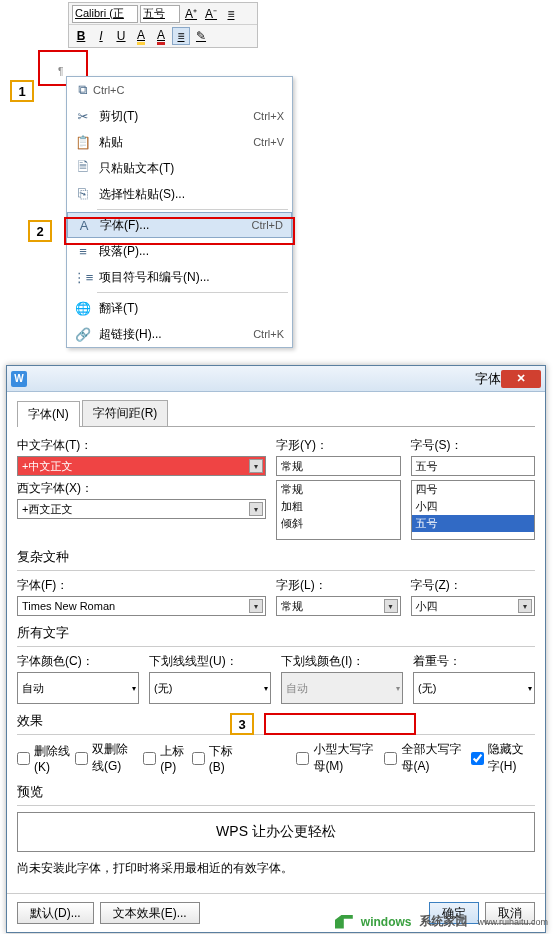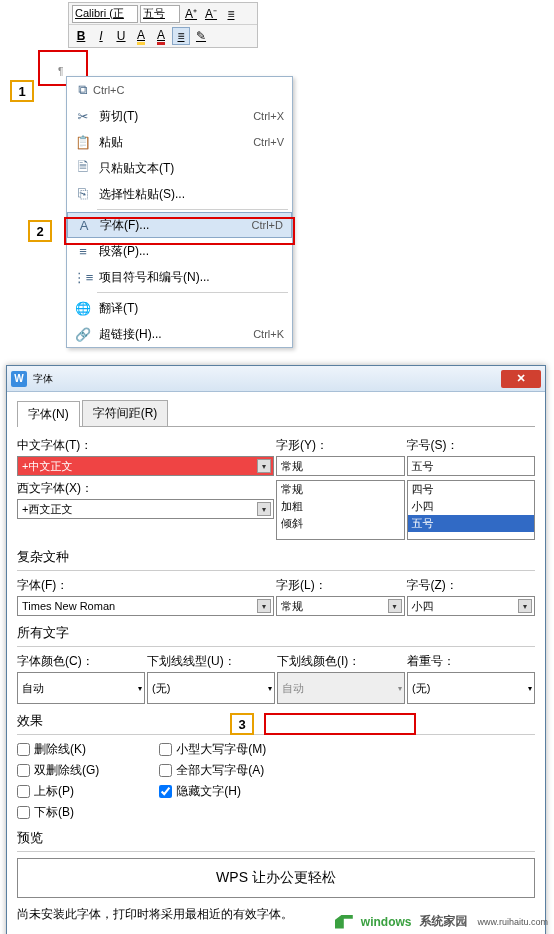--- a/index.html
+++ b/index.html
@@ -22,47 +22,47 @@
 .menu-item.hl { background: #d6e5f5; border: 1px solid #8aa8c8; }
 .menu-icon { width: 20px; display: flex; justify-content: center; color: #4a6a8a; font-size: 13px; }
 .menu-label { flex: 1; padding-left: 6px; }
 .menu-shortcut { color: #555; font-size: 11px; }
 .menu-sep { height: 1px; background: #d0d0d0; margin: 2px 4px 2px 30px; }
 
 
 .dialog { position: absolute; left: 6px; top: 365px; width: 540px; border: 1px solid #5a7fa0; background: #fff; box-shadow: 0 0 6px rgba(0,0,0,0.3); }
 .titlebar { display: flex; align-items: center; height: 26px; background: linear-gradient(#eef4fb, #d7e5f3); border-bottom: 1px solid #a8bfd6; padding: 0 4px; }
 .titlebar .ticon { width: 16px; height: 16px; background: #3a8de0; border-radius: 2px; margin-right: 6px; display:flex; align-items:center; justify-content:center; color:#fff; font-size:10px; font-weight:bold; }
-.titlebar .title { flex: 1; font-size: 10px; }
+.titlebar .title { flex: 1; font-size: 13px; text-align: right; }
 .closebtn { width: 40px; height: 18px; background: #d04030; border-radius: 2px; color: #fff; display:flex; align-items:center; justify-content:center; font-size: 11px; font-weight: bold; }
 
 .dialog-body { padding: 8px 10px; }
 .tabs { display: flex; border-bottom: 1px solid #aaa; margin-bottom: 10px; }
 .tab { padding: 4px 10px; border: 1px solid #aaa; border-bottom: none; background: #eee; font-size: 12px; margin-right: 2px; }
 .tab.active { background: #fff; position: relative; top: 1px; }
 
-.row { display: flex; gap: 2px; margin-bottom: 4px; }
+.row { display: flex; gap: 10px; margin-bottom: 4px; }
 .col { flex: 1; }
 .lbl { font-size: 12px; margin-bottom: 2px; display: block; }
 .combo { width: 100%; height: 20px; border: 1px solid #888; background: #fff; display: flex; align-items: center; padding: 0 4px; position: relative; font-size: 11px; }
 .combo.sel { background: #ef4444; color: #fff; }
 .combo .arrow { position: absolute; right: 2px; top: 2px; width: 14px; height: 14px; background: #e0e0e0; border: 1px solid #999; display:flex; align-items:center; justify-content:center; font-size:8px; color:#333; }
 .listbox { width: 100%; height: 60px; border: 1px solid #888; background: #fff; overflow: hidden; font-size: 11px; }
 .listbox div { padding: 1px 4px; }
 .listbox div.sel { background: #316ac5; color: #fff; }
 
 .section-title { font-size: 13px; margin: 8px 0 4px; }
 .hr { height: 1px; background: #ccc; margin-bottom: 6px; }
 
 .combo-sm { height: 32px; border: 1px solid #888; background: #fff; display: flex; align-items: center; padding: 0 4px; position: relative; font-size: 11px; }
 .combo-sm.disabled { background: #eee; color: #888; }
 .combo-sm .arrow { position: absolute; right: 2px; font-size: 8px; }
 
 .effects { display: flex; gap: 60px; }
-.chkcol { display: flex; flex-direction: column; gap: 4px; }
+.chkcol { display: flex; flex-direction: row; gap: 4px; }
 .chk { display: flex; align-items: center; gap: 4px; font-size: 12px; }
 .chk input { width: 13px; height: 13px; }
 
 .preview-box { border: 1px solid #888; height: 40px; display: flex; align-items: center; justify-content: center; font-size: 14px; margin-top: 4px; }
 .note { font-size: 12px; margin: 8px 0; }
 
 .dialog-footer { display: flex; padding: 8px 10px; border-top: 1px solid #ccc; gap: 6px; }
 .btn { height: 22px; border: 1px solid #888; background: linear-gradient(#fff,#e8e8e8); padding: 0 12px; font-size: 12px; display: flex; align-items: center; }
 .btn.primary { border: 1px solid #3a7fc0; background: linear-gradient(#eaf2fb,#cfe2f5); }
 .spacer { flex: 1; }

